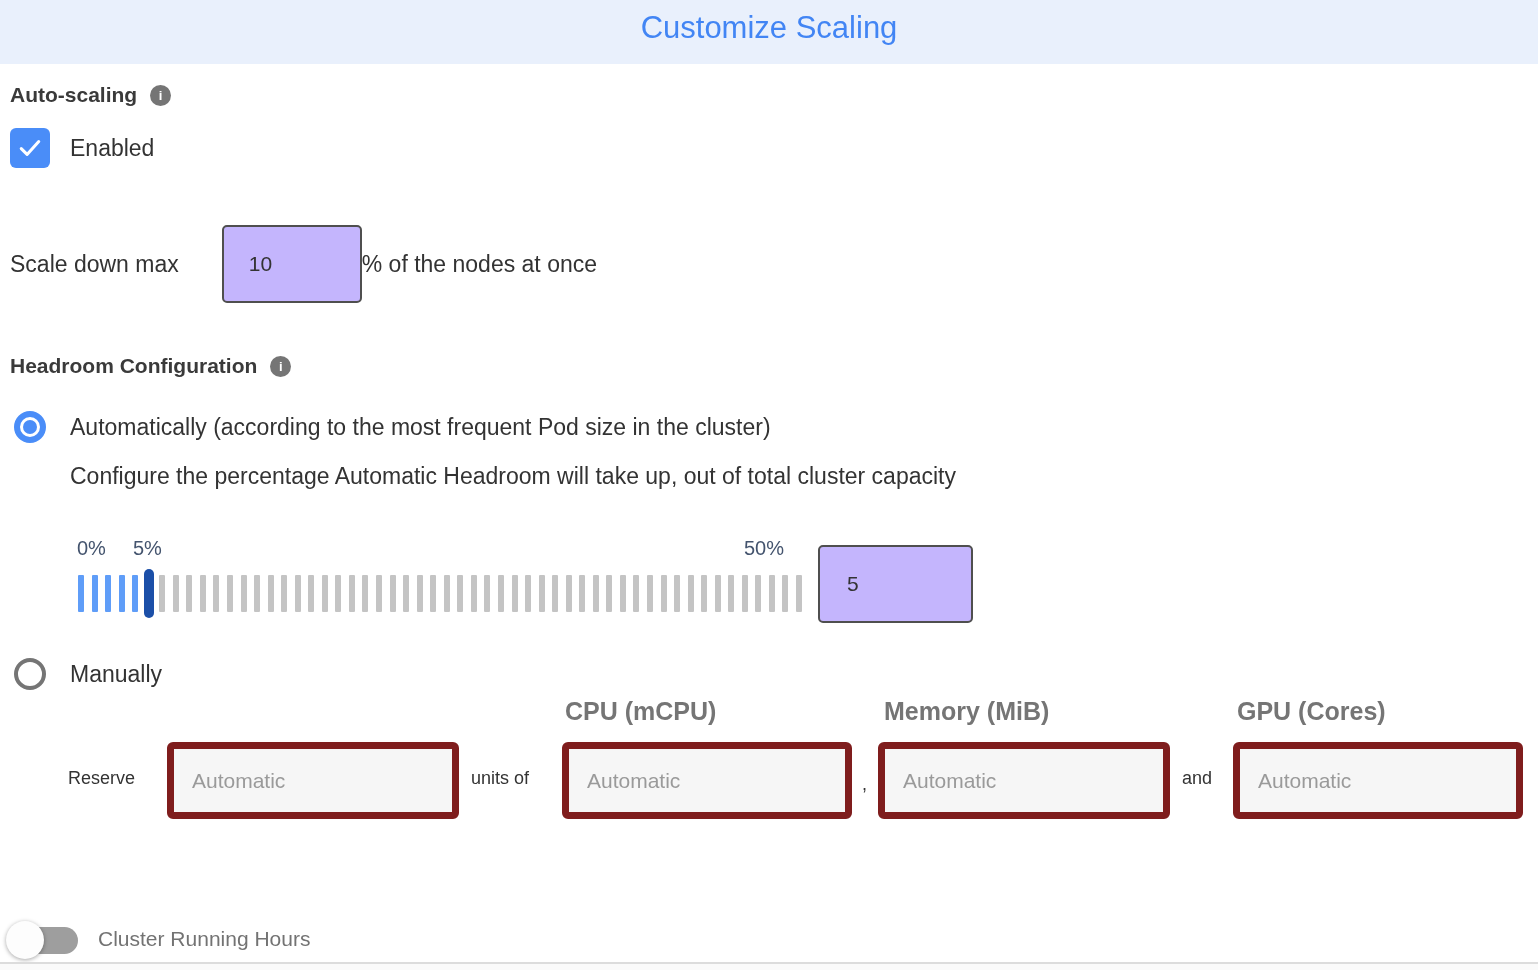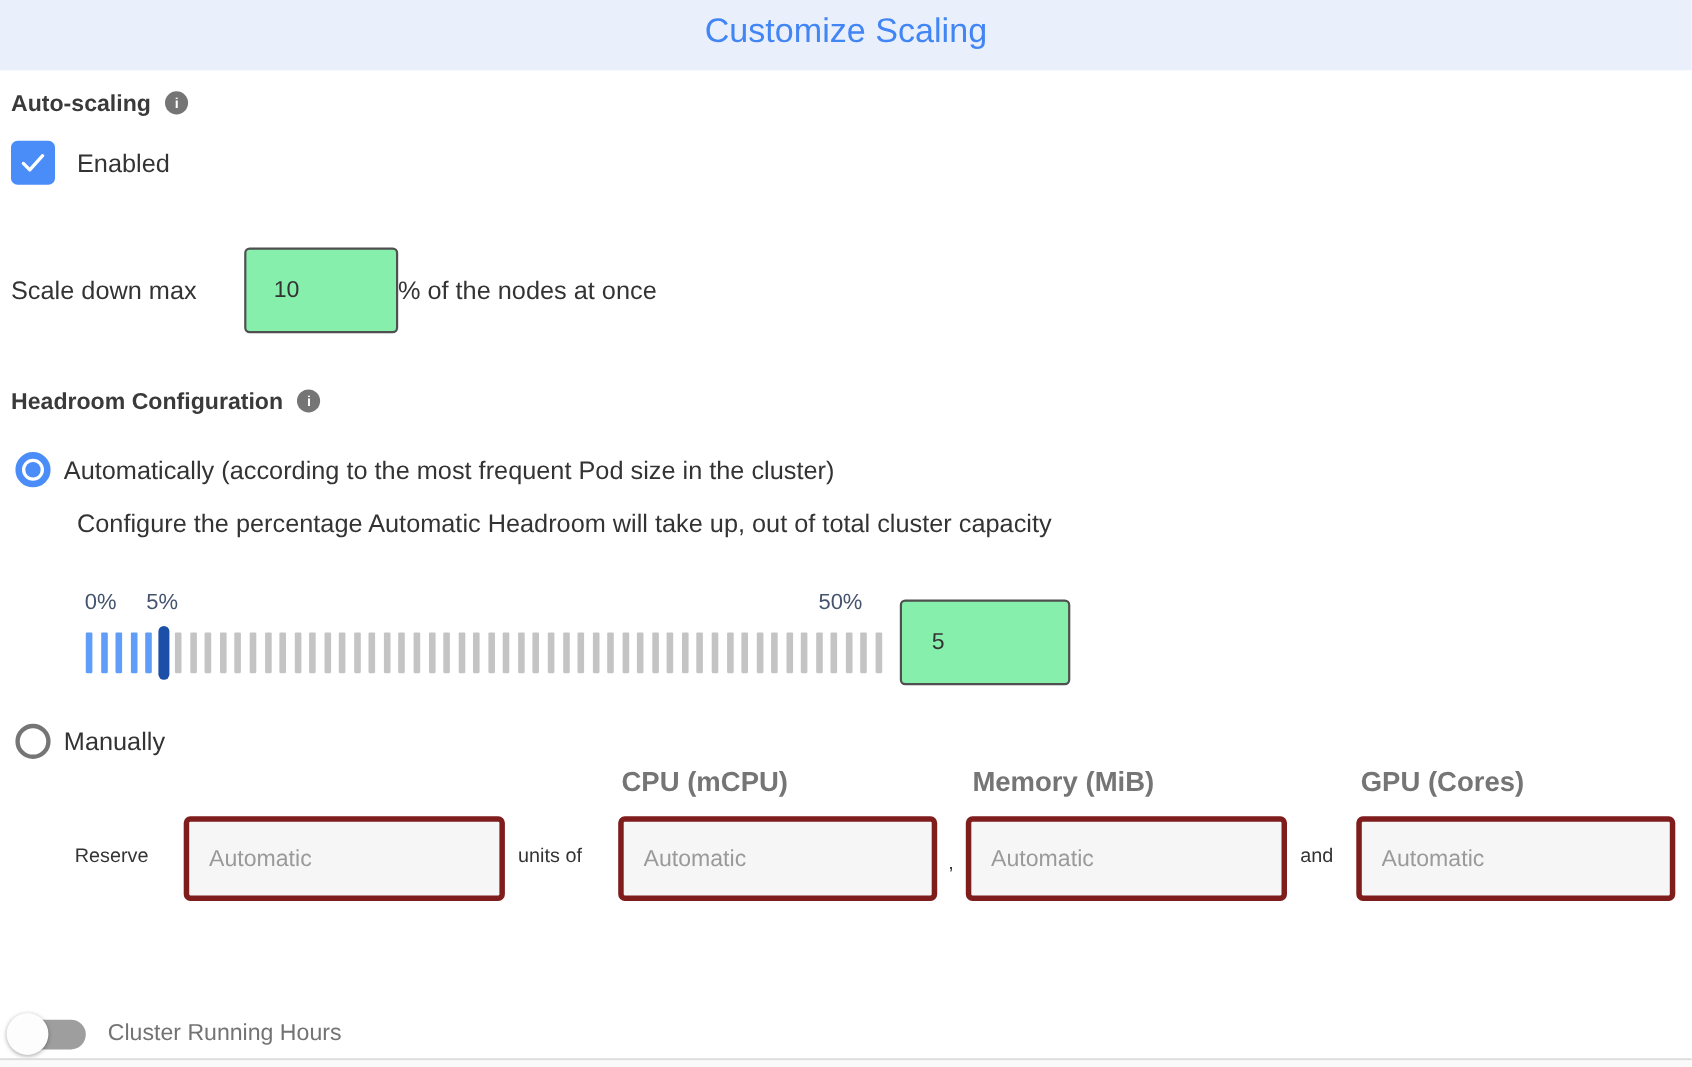--- a/index.html
+++ b/index.html
@@ -12,45 +12,45 @@
   
   .dialog-header{
     position:absolute;left:0;top:0;width:1538px;height:64px;
     background:#e9f0fc;text-align:center;
   }
   .dialog-title{
     display:inline-block;margin-top:9px;
     font-size:31px;line-height:38px;color:#4285f4;font-weight:400;
   }
   
-  .section-label-row{position:absolute;display:flex;align-items:flex-start;gap:13px;}
+  .section-label-row{position:absolute;display:flex;align-items:center;gap:13px;}
   .section-label{font-size:21px;font-weight:700;color:#3a3a3a;}
   .info-icon{
     width:21px;height:21px;border-radius:50%;background:#757575;
     color:#ffffff;font-size:13px;font-weight:700;
     display:flex;align-items:center;justify-content:center;line-height:1;
     font-style:normal;cursor:pointer;
   }
   .body-text{font-size:23px;color:#333333;}
   
   .checkbox-row{position:absolute;left:10px;top:128px;display:flex;align-items:center;gap:20px;}
   .checkbox{
     width:40px;height:40px;border-radius:6px;background:#4a8df8;
     display:flex;align-items:center;justify-content:center;cursor:pointer;
   }
   
   .scale-down-row{position:absolute;left:10px;top:225px;height:78px;display:flex;align-items:center;}
   .dark-input{
-    height:78px;border:2px solid #4f4f4f;border-radius:5px;background:#86efac;
+    height:78px;border:2px solid #4f4f4f;border-radius:5px;background:#c4b5fd;
     font-size:21px;color:#333333;font-family:inherit;
     padding:0 0 0 25px;box-sizing:border-box;outline:none;
   }
   .scale-down-input{width:140px;margin-left:43px;}
   
-  .radio-row{position:absolute;display:flex;align-items:center;gap:12px;}
+  .radio-row{position:absolute;display:flex;align-items:center;gap:24px;}
   .radio{
     width:32px;height:32px;border-radius:50%;box-sizing:border-box;
     display:flex;align-items:center;justify-content:center;cursor:pointer;background:#ffffff;
   }
   .radio.selected{border:6px solid #4a8df8;}
   .radio.selected .radio-dot{width:14px;height:14px;border-radius:50%;background:#4a8df8;}
   .radio.unselected{border:4px solid #757575;}
   
   .slider-labels{position:absolute;top:537px;left:0;width:1000px;height:26px;
     font-size:20px;color:#44546e;}
@@ -63,21 +63,21 @@
   .tick.active{background:#5f9df8;}
   .slider-handle{
     position:absolute;top:-6px;width:10px;height:49px;border-radius:5px;
     background:#1b4fa8;cursor:grab;
   }
   .headroom-value-input{position:absolute;left:818px;top:545px;width:155px;padding-left:27px;}
   
   .col-header{position:absolute;top:697px;font-size:25px;font-weight:600;color:#757575;}
   .light-input{
     position:absolute;top:742px;height:77px;box-sizing:border-box;
-    background:#f6f6f6;border:5px solid #7f1d1d;border-radius:6px;
+    background:#f6f6f6;border:7px solid #7f1d1d;border-radius:6px;
     font-size:21px;color:#333333;font-family:inherit;padding:0 0 0 18px;outline:none;
   }
   .light-input::placeholder{color:#9a9a9a;opacity:1;}
   .inline-word{position:absolute;top:768px;font-size:18px;color:#333333;}
   
   .toggle{position:absolute;left:6px;top:919px;width:78px;height:42px;cursor:pointer;}
   .toggle-track{position:absolute;left:12px;top:8px;width:60px;height:27px;border-radius:14px;background:#9e9e9e;}
   .toggle-knob{
     position:absolute;left:0;top:2px;width:38px;height:38px;border-radius:50%;
     background:#fdfdfd;box-shadow:0 1px 4px rgba(0,0,0,0.35);

